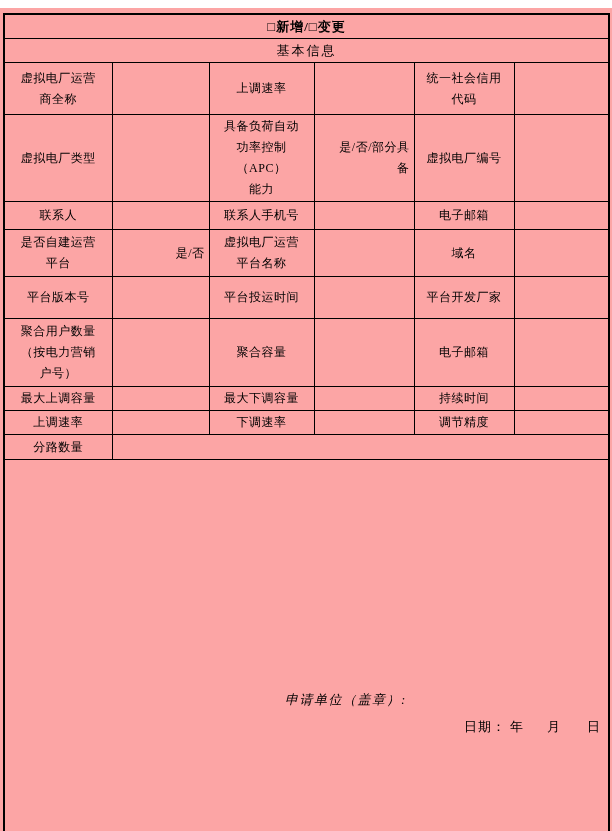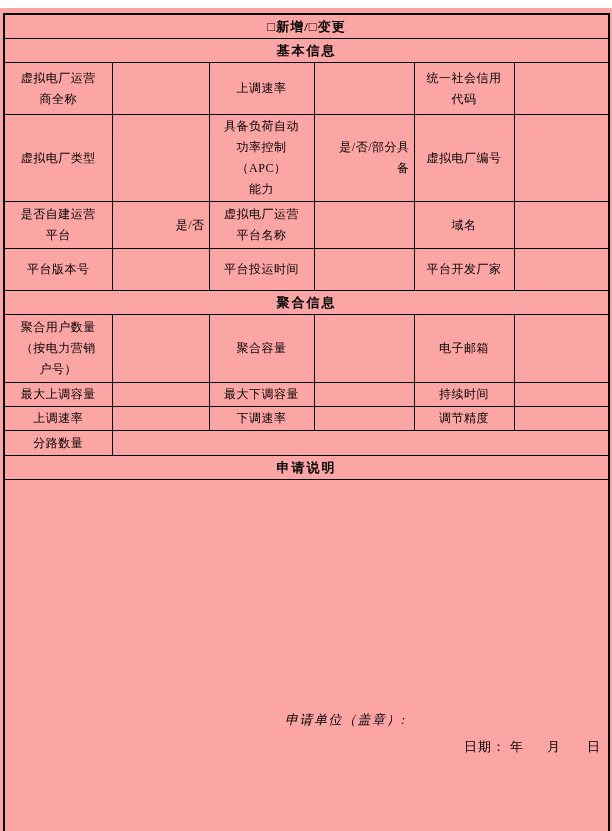--- a/index.html
+++ b/index.html
@@ -15,21 +15,21 @@
   }
   td{
     border:1px solid #000;
     text-align:center;vertical-align:middle;
     font-size:12px;line-height:21px;letter-spacing:0.5px;
     padding:1px 4px;overflow:hidden;
   }
   td.lbl{white-space:pre-line;word-break:keep-all;}
   td.opt{white-space:pre-line;word-break:keep-all;text-align:right;}
   td.ttl{font-size:13px;font-weight:bold;letter-spacing:1px;}
-  td.sec{font-size:13px;font-weight:bold;letter-spacing:2px;}
+  td.sec{font-size:13px;font-weight:normal;letter-spacing:2px;}
   tr.h-title{height:24px;}
   tr.h-sec{height:23px;}
   tr.h-sec2{height:24px;}
   tr.h-r1{height:52px;}
   tr.h-r2{height:60px;}
   tr.h-r3{height:28px;}
   tr.h-r4{height:47px;}
   tr.h-r5{height:42px;}
   tr.h-r6{height:68px;}
   tr.h-r7{height:24px;}
@@ -89,20 +89,28 @@
       <td class="val"></td>
       <td class="lbl">具备负荷自动
 功率控制（APC）
 能力</td>
       <td class="opt">是/否/部分具
 备</td>
       <td class="lbl">虚拟电厂编号</td>
       <td class="val"></td>
     </tr>
 
+    <tr class="h-r3">
+      <td class="lbl">联系人</td>
+      <td class="val"></td>
+      <td class="lbl">联系人手机号</td>
+      <td class="val"></td>
+      <td class="lbl">电子邮箱</td>
+      <td class="val"></td>
+    </tr>
 
     <tr class="h-r4">
       <td class="lbl">是否自建运营
 平台</td>
       <td class="opt">是/否</td>
       <td class="lbl">虚拟电厂运营
 平台名称</td>
       <td class="val"></td>
       <td class="lbl">域名</td>
       <td class="val"></td>
@@ -110,23 +118,20 @@
 
     <tr class="h-r5">
       <td class="lbl">平台版本号</td>
       <td class="val"></td>
       <td class="lbl">平台投运时间</td>
       <td class="val"></td>
       <td class="lbl">平台开发厂家</td>
       <td class="val"></td>
     </tr>
 
-    <tr class="h-sec2">
-      <td colspan="6" class="sec">聚合信息</td>
-    </tr>
 
     <tr class="h-r6">
       <td class="lbl">聚合用户数量
 （按电力营销
 户号）</td>
       <td class="val"></td>
       <td class="lbl">聚合容量</td>
       <td class="val"></td>
       <td class="lbl">电子邮箱</td>
       <td class="val"></td>
@@ -148,23 +153,20 @@
       <td class="val"></td>
       <td class="lbl">调节精度</td>
       <td class="val"></td>
     </tr>
 
     <tr class="h-r9">
       <td class="lbl">分路数量</td>
       <td colspan="5" class="val"></td>
     </tr>
 
-    <tr class="h-sec2">
-      <td colspan="6" class="sec">申请说明</td>
-    </tr>
 
     <tr class="h-app">
       <td colspan="6" class="appcell">
         <div class="appbox">
           <div class="sig">申请单位（盖章）:</div>
           <div class="dword d-label">日期：</div>
           <div class="dword d-year">年</div>
           <div class="dword d-month">月</div>
           <div class="dword d-day">日</div>
         </div>

